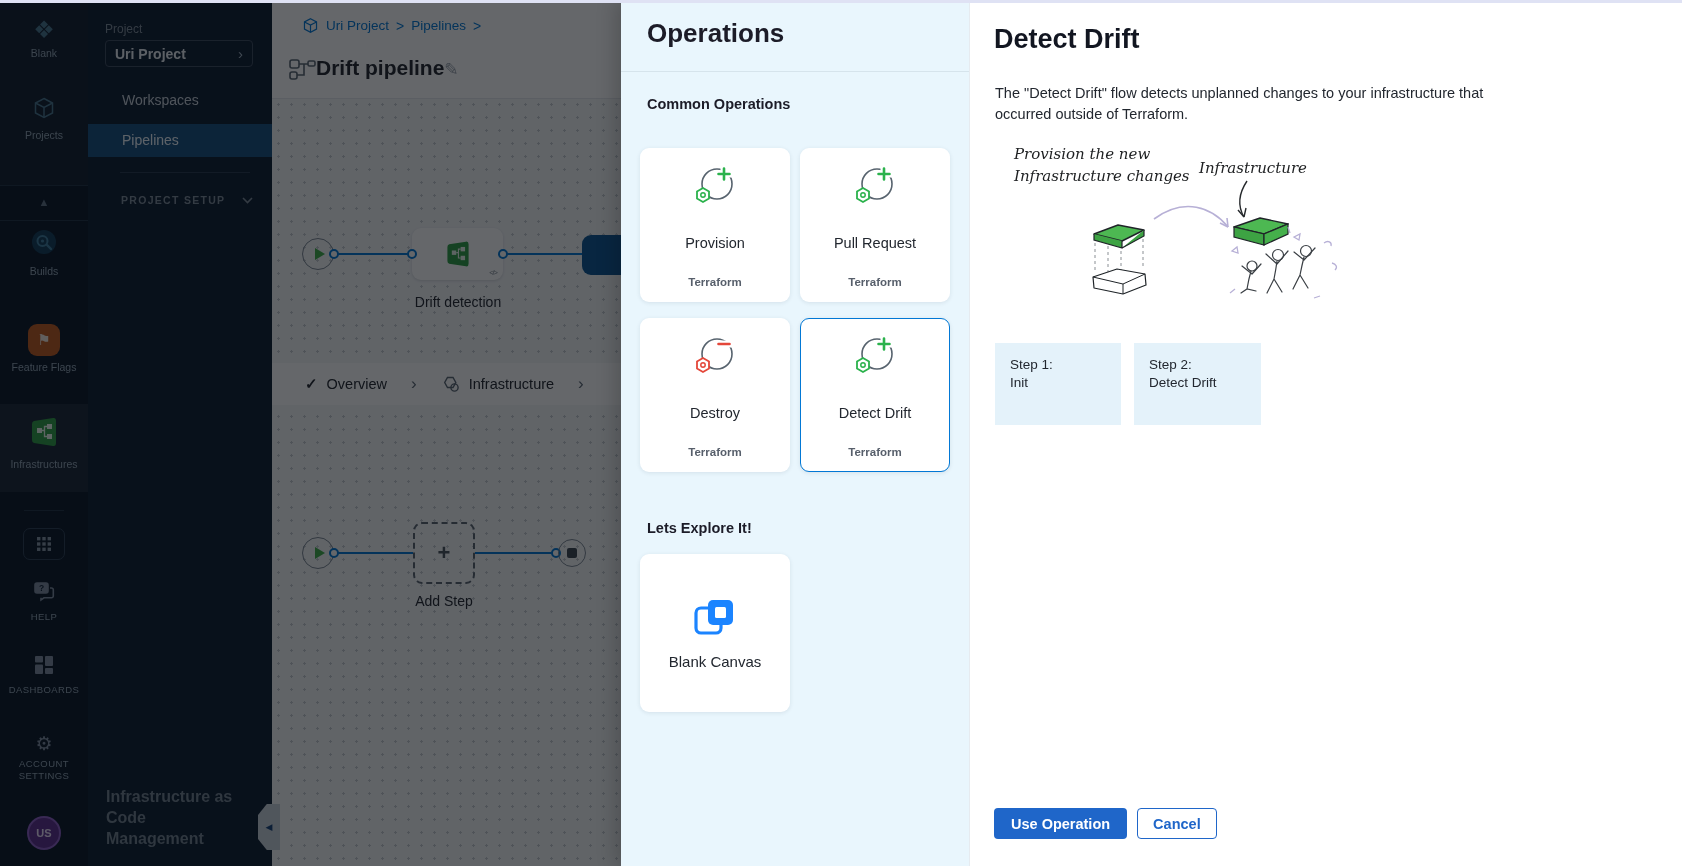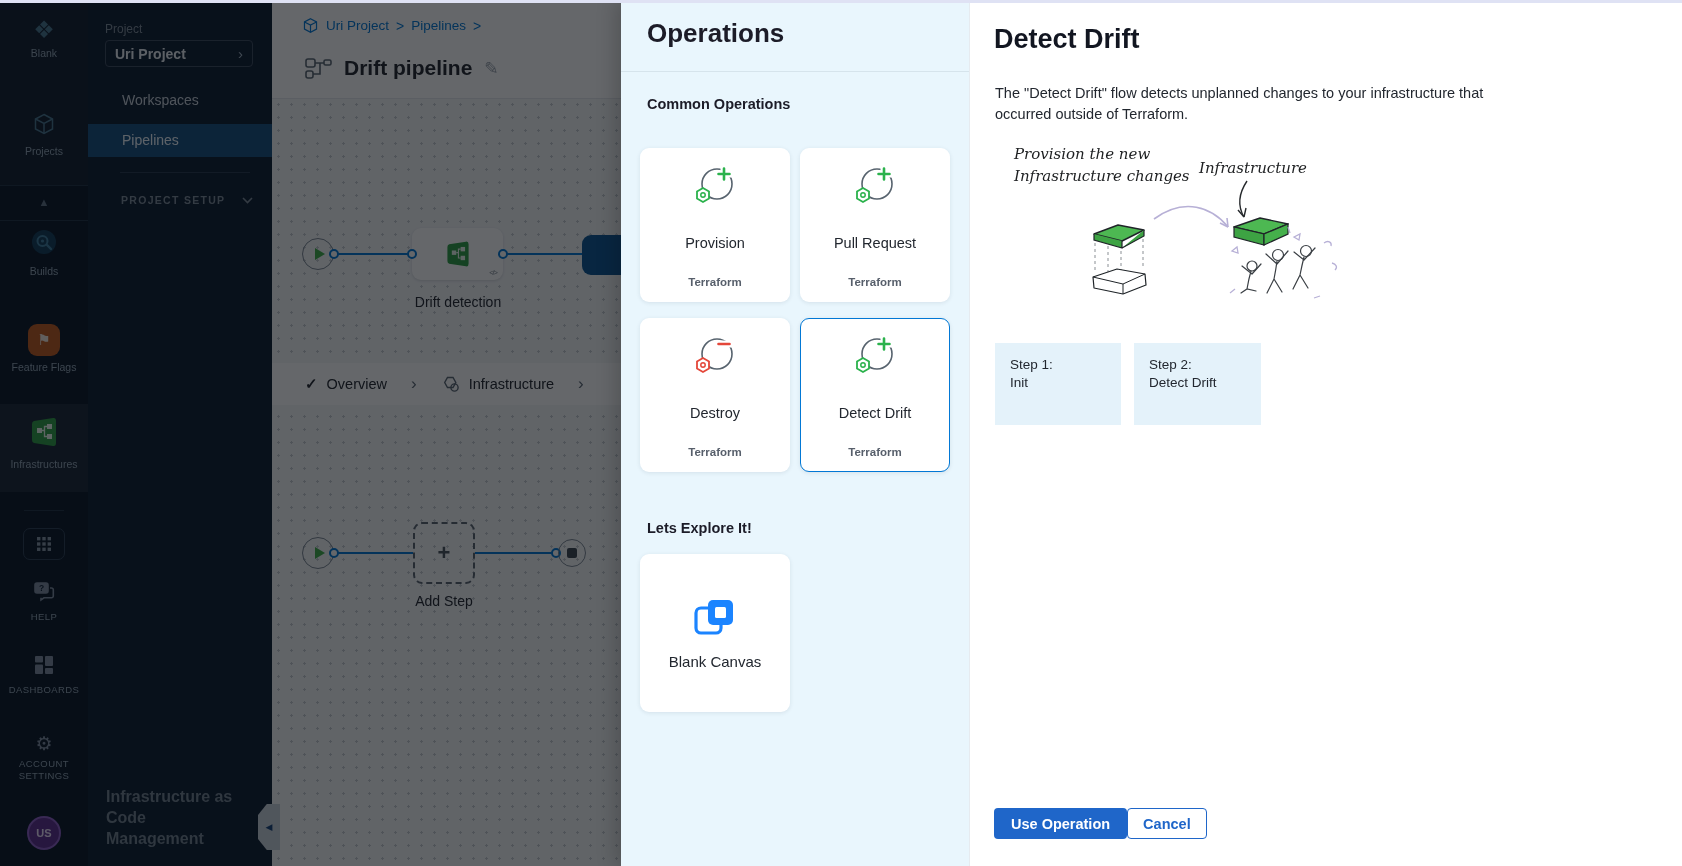--- a/index.html
+++ b/index.html
@@ -33,21 +33,21 @@
   .pn-footer{position:absolute;left:18px;top:786px;color:#71808e;font-size:16px;font-weight:bold;line-height:21px;}
   .pn-collapse{position:absolute;left:258px;top:804px;width:22px;height:46px;background:#c9d1d9;z-index:3;clip-path:polygon(100% 0,100% 100%,40% 100%,0 76%,0 24%,40% 0);display:flex;align-items:center;justify-content:center;color:#16437a;font-size:9px;}
 
   
   #canvas{position:absolute;left:272px;top:0;width:698px;height:866px;z-index:1;background:#f4f6f8;}
   .cv-dots{position:absolute;left:0;top:98px;width:698px;height:768px;background-image:radial-gradient(circle,#c5cad0 1.1px,transparent 1.3px);background-size:13px 13px;}
   .cv-header{position:absolute;left:0;top:0;width:698px;height:98px;background:#ffffff;border-bottom:1px solid #e4e8ec;}
   .crumbs{position:absolute;left:30px;top:17px;display:flex;align-items:center;gap:7px;font-size:13.5px;}
   .crumbs a{color:#0278d5;text-decoration:none;}
   .crumbs .sep{color:#0278d5;font-size:14px;}
-  .cv-titlerow{position:absolute;left:33px;top:56px;display:flex;align-items:center;gap:12px;}
+  .cv-titlerow{position:absolute;left:17px;top:56px;display:flex;align-items:flex-end;}
   .cv-title{font-size:21px;font-weight:bold;color:#22272f;}
   .pencil{color:#98a1ab;font-size:17px;}
   .node-line{position:absolute;height:2px;background:#0278d5;}
   .port{position:absolute;width:10px;height:10px;border:2px solid #0278d5;background:#fff;border-radius:50%;box-sizing:border-box;}
   .start-circle{position:absolute;width:32px;height:32px;border:1.6px solid #7b8792;border-radius:50%;box-sizing:border-box;display:flex;align-items:center;justify-content:center;background:transparent;}
   .start-circle .tri{width:0;height:0;border-left:10px solid #3fae49;border-top:6px solid transparent;border-bottom:6px solid transparent;margin-left:3px;}
   .step-node{position:absolute;left:140px;top:228px;width:91px;height:52px;background:#fff;border-radius:9px;box-shadow:0 1px 3px rgba(20,30,40,.14);display:flex;align-items:center;justify-content:center;}
   .step-node .code{position:absolute;right:6px;bottom:3px;font-size:7.5px;color:#7c8690;letter-spacing:-1px;}
   .sel-node{position:absolute;left:310px;top:235px;width:72px;height:40px;background:#0b5693;border-radius:9px;}
   .node-label{position:absolute;font-size:14px;color:#22272f;text-align:center;}
@@ -73,41 +73,41 @@
   .op-card .sub{font-size:11.5px;color:#575f6b;margin-top:5px;font-weight:bold;}
   .blank-card{position:absolute;left:19px;top:554px;width:150px;height:158px;background:#fff;border-radius:9px;box-shadow:0 1px 4px rgba(30,50,70,.10);display:flex;flex-direction:column;align-items:center;justify-content:center;}
   .blank-card .nm{font-size:15px;color:#22272f;margin-top:14px;}
 
   
   #detail{position:absolute;left:969px;top:0;width:713px;height:866px;background:#ffffff;z-index:20;border-left:1px solid #e6ebf0;}
   .dt-title{position:absolute;left:24px;top:24px;font-size:27px;font-weight:bold;color:#121621;}
   .dt-desc{position:absolute;left:25px;top:83px;width:520px;font-size:14.5px;line-height:21px;color:#22272f;}
   .dt-illus{position:absolute;left:24px;top:133px;}
   .step-box{position:absolute;top:343px;height:82px;background:#e4f2fa;border-radius:0;box-sizing:border-box;padding:13px 0 0 15px;font-size:13.5px;color:#22272f;line-height:18px;}
-  .dt-buttons{position:absolute;left:24px;top:808px;display:flex;}
+  .dt-buttons{position:absolute;left:24px;top:808px;display:flex;gap:10px;}
   .btn-primary{height:31px;padding:0 17px;background:#1f66c9;color:#fff;font-size:14.5px;font-weight:bold;border:none;border-radius:4px;display:flex;align-items:center;font-family:"Liberation Sans",sans-serif;}
   .btn-secondary{height:31px;padding:7px 15px;background:#fff;color:#1f66c9;font-size:14.5px;font-weight:bold;border:1.5px solid #1f66c9;border-radius:4px;display:flex;align-items:center;box-sizing:border-box;font-family:"Liberation Sans",sans-serif;}
   .hand{font-family:"DejaVu Serif",serif;font-style:italic;font-size:15px;fill:#1d1f21;}
 </style>
 </head>
 <body>
 
 <div id="frame">
   <div class="topstrip"></div>
 
   <aside id="iconbar">
     <div class="topblock"></div>
     <div class="infra-sel"></div>
 
     <div class="ib-item" style="top:18px;">
       <div class="home-glyph">❖</div>
       <div class="lbl">Blank</div>
     </div>
 
-    <div class="ib-item" style="top:112px;">
+    <div class="ib-item" style="top:96px;">
       <span>
         <svg width="24" height="24" viewBox="0 0 24 24" fill="none" stroke="#49768f" stroke-width="1.5">
           <path d="M12 2.5 L20.5 7 V17 L12 21.5 L3.5 17 V7 Z"></path>
           <path d="M3.5 7 L12 11.5 L20.5 7 M12 11.5 V21.5"></path>
         </svg>
       </span>
       <div class="lbl">Projects</div>
     </div>
 
     <div class="ib-divider" style="top:185px;"></div>

